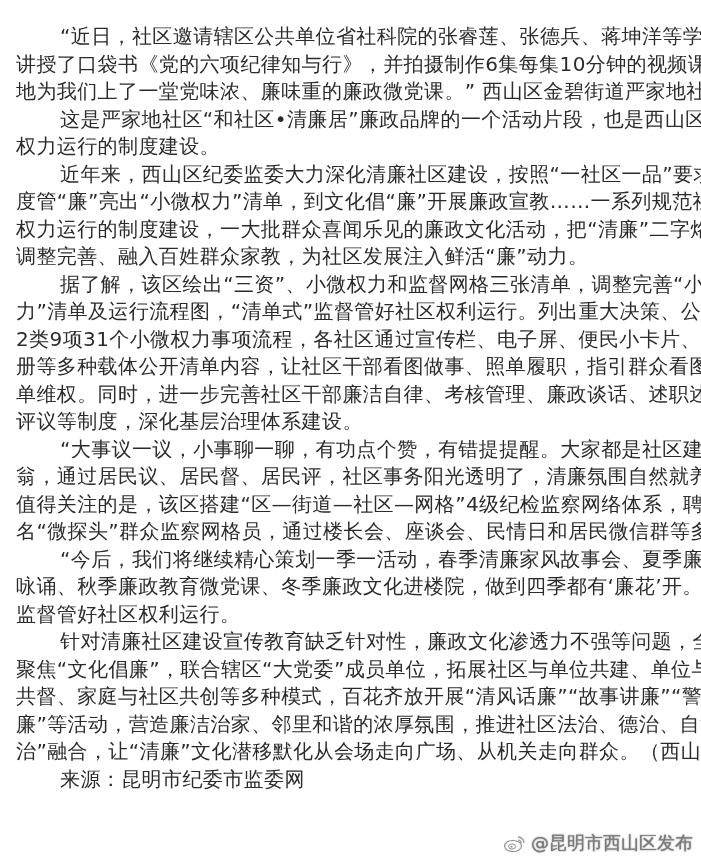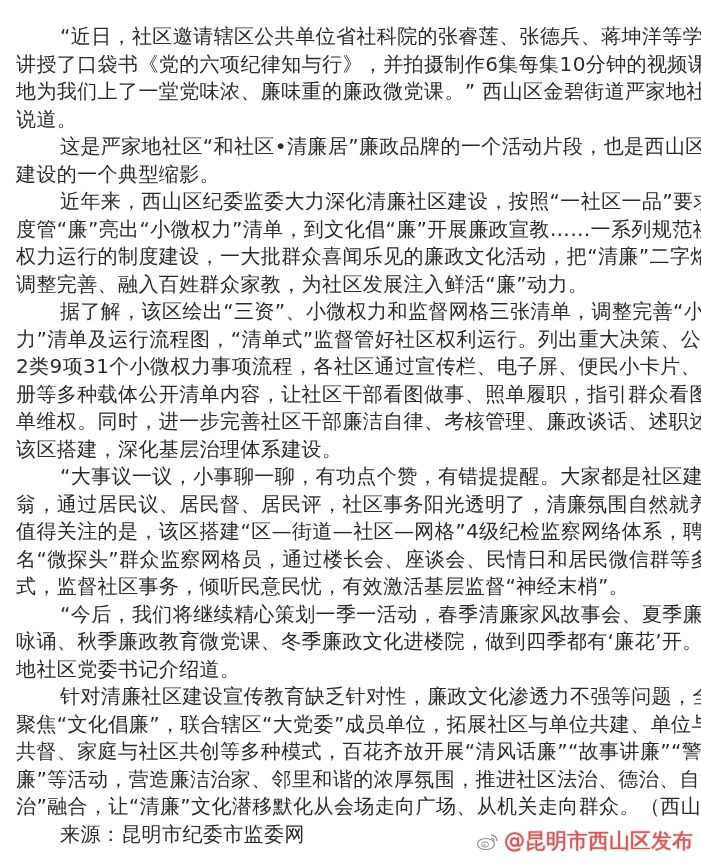--- a/index.html
+++ b/index.html
@@ -32,75 +32,73 @@
   .indent {
     padding-left: 44px;
   }
   .watermark {
     position: absolute;
     right: 8px;
     bottom: 10px;
     display: flex;
     align-items: center;
     gap: 4px;
-    color: #ef4444;
-    font-size: 21px;
+    color: #737373;
+    font-size: 18px;
     text-shadow: 0 0 2px #9a9a9a, 0 0 1px #7a7a7a;
     opacity: 0.95;
   }
   .weibo-icon {
     width: 24px;
     height: 20px;
   }
 </style>
 </head>
 <body>
 
 <div class="article">
 
   <div>
     <div class="line indent">“近日，社区邀请辖区公共单位省社科院的张睿莲、张德兵、蒋坤洋等学者，分别</div>
     <div class="line">讲授了口袋书《党的六项纪律知与行》，并拍摄制作6集每集10分钟的视频课程，生动</div>
     <div class="line">地为我们上了一堂党味浓、廉味重的廉政微党课。” 西山区金碧街道严家地社区的党员</div>
-    <div class="line">说道。</div>
   </div>
 
   <div>
     <div class="line indent">这是严家地社区“和社区•清廉居”廉政品牌的一个活动片段，也是西山区清廉社区</div>
-    <div class="line">建设的一个典型缩影。</div>
+    <div class="line">权力运行的制度建设。</div>
   </div>
 
   <div>
     <div class="line indent">近年来，西山区纪委监委大力深化清廉社区建设，按照“一社区一品”要求，从制</div>
     <div class="line">度管“廉”亮出“小微权力”清单，到文化倡“廉”开展廉政宣教……一系列规范社区</div>
     <div class="line">权力运行的制度建设，一大批群众喜闻乐见的廉政文化活动，把“清廉”二字烙在社区</div>
     <div class="line">调整完善、融入百姓群众家教，为社区发展注入鲜活“廉”动力。</div>
   </div>
 
   <div>
     <div class="line indent">据了解，该区绘出“三资”、小微权力和监督网格三张清单，调整完善“小微权</div>
     <div class="line">力”清单及运行流程图，“清单式”监督管好社区权利运行。列出重大决策、公共服务</div>
     <div class="line">2类9项31个小微权力事项流程，各社区通过宣传栏、电子屏、便民小卡片、服务指南手</div>
     <div class="line">册等多种载体公开清单内容，让社区干部看图做事、照单履职，指引群众看图办事、照</div>
     <div class="line">单维权。同时，进一步完善社区干部廉洁自律、考核管理、廉政谈话、述职述廉和群众</div>
-    <div class="line">该区搭建，深化基层治理体系建设。</div>
+    <div class="line">评议等制度，深化基层治理体系建设。</div>
   </div>
 
   <div>
     <div class="line indent">“大事议一议，小事聊一聊，有功点个赞，有错提提醒。大家都是社区建设的主人</div>
     <div class="line">翁，通过居民议、居民督、居民评，社区事务阳光透明了，清廉氛围自然就养成了”。</div>
     <div class="line">值得关注的是，该区搭建“区—街道—社区—网格”4级纪检监察网络体系，聘请121</div>
     <div class="line">名“微探头”群众监察网格员，通过楼长会、座谈会、民情日和居民微信群等多种方</div>
-    <div class="line">式，监督社区事务，倾听民意民忧，有效激活基层监督“神经末梢”。</div>
   </div>
 
   <div>
     <div class="line indent">“今后，我们将继续精心策划一季一活动，春季清廉家风故事会、夏季廉政诗歌同</div>
     <div class="line">咏诵、秋季廉政教育微党课、冬季廉政文化进楼院，做到四季都有‘廉花’开。”严家</div>
-    <div class="line">地社区党委书记介绍道。</div>
+    <div class="line">监督管好社区权利运行。</div>
   </div>
 
   <div>
     <div class="line indent">针对清廉社区建设宣传教育缺乏针对性，廉政文化渗透力不强等问题，全区各社区</div>
     <div class="line">聚焦“文化倡廉”，联合辖区“大党委”成员单位，拓展社区与单位共建、单位与家庭</div>
     <div class="line">共督、家庭与社区共创等多种模式，百花齐放开展“清风话廉”“故事讲廉”“警示促</div>
     <div class="line">廉”等活动，营造廉洁治家、邻里和谐的浓厚氛围，推进社区法治、德治、自治“三</div>
     <div class="line">治”融合，让“清廉”文化潜移默化从会场走向广场、从机关走向群众。（西山区纪委</div>
   </div>
 

